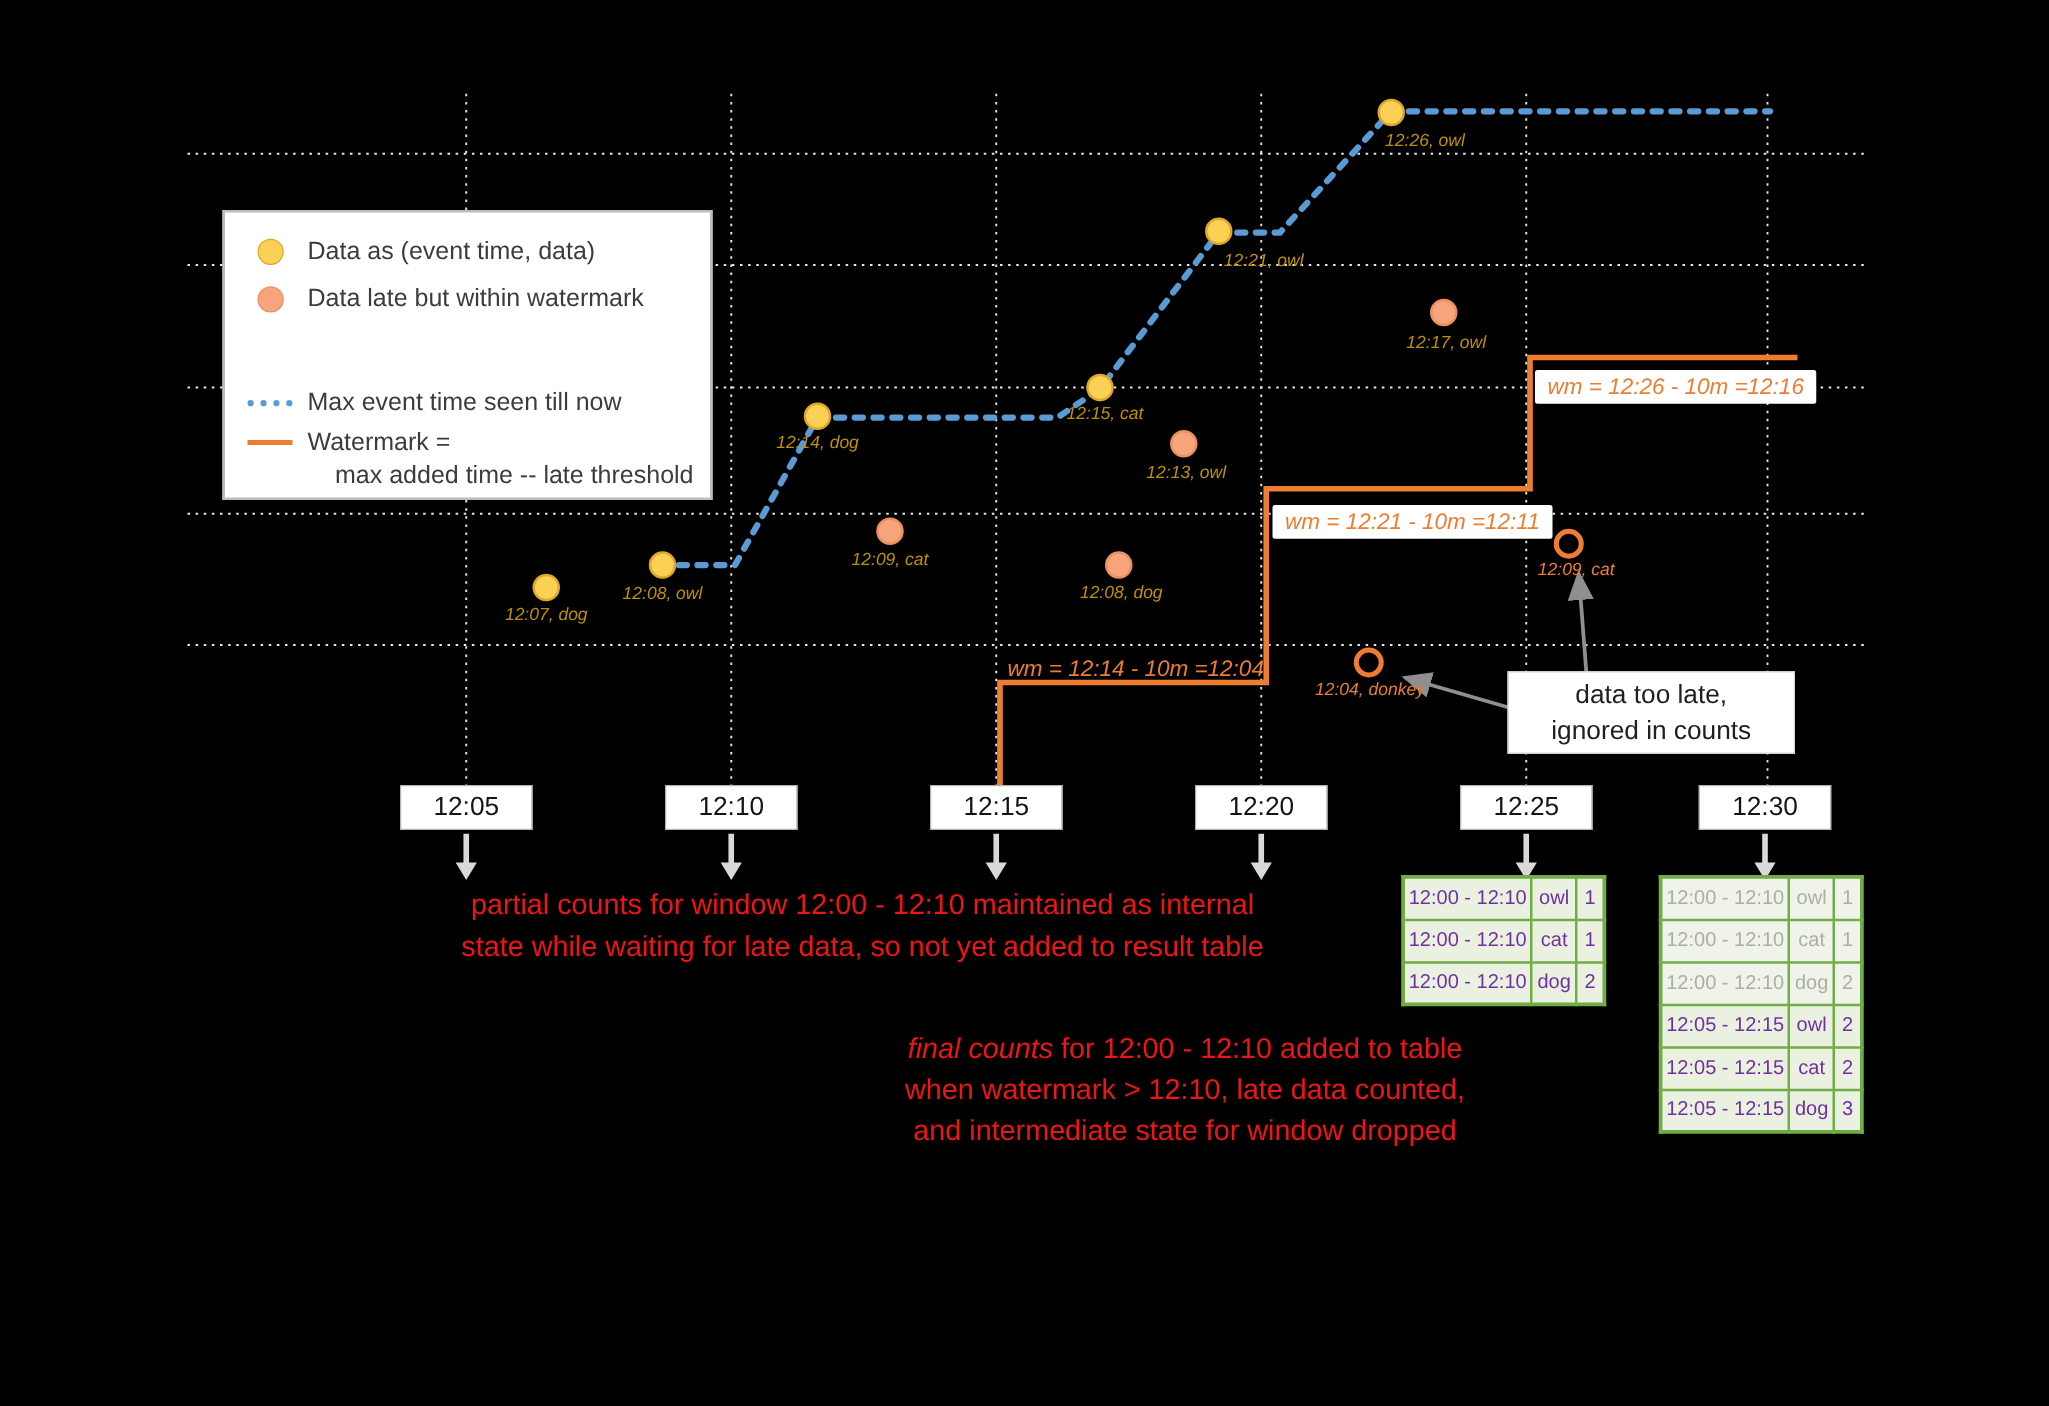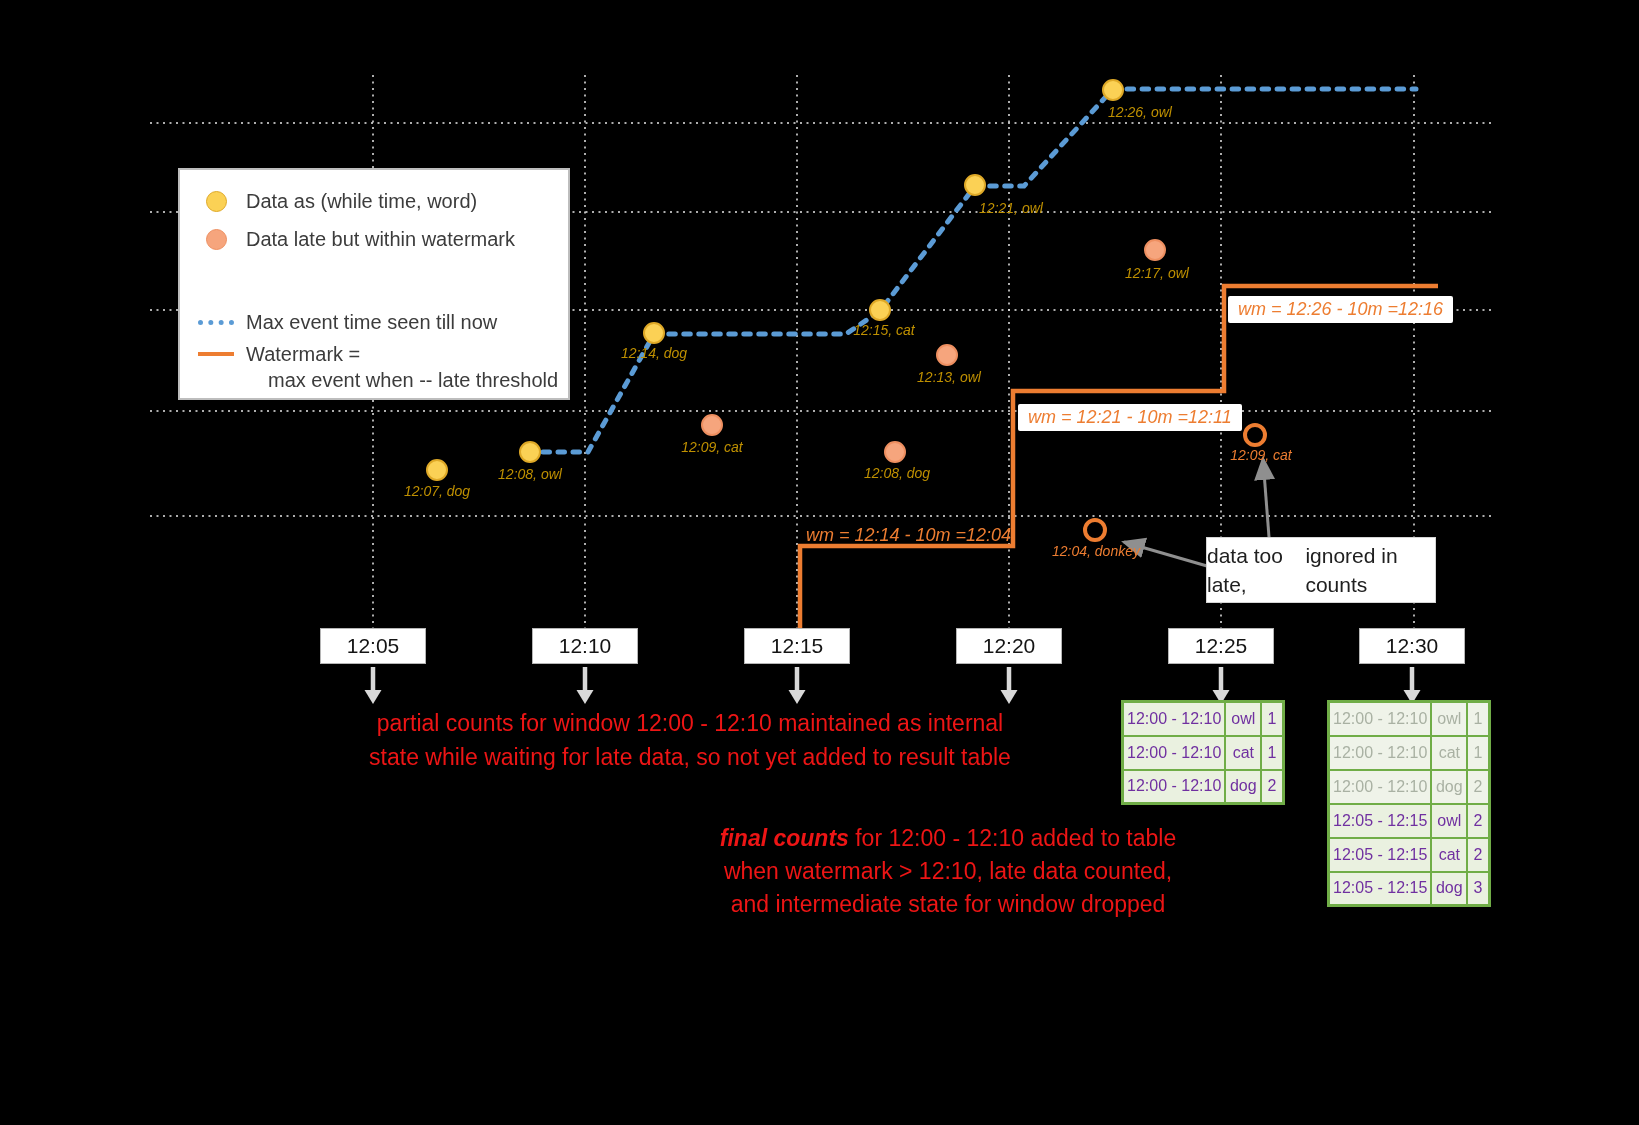--- a/index.html
+++ b/index.html
@@ -41,25 +41,25 @@
   .lg-dot.toolate{ background:#ffffff; border:3.5px solid #ed7d31; }
   .lg-line-blue   { width:36px; height:0; border-top:5px dotted #5b9bd5; }
   .lg-line-orange { width:36px; height:4px; background:#ed7d31; }
   .lsub { position:absolute; left:88px; font-size:20px; color:#3c3c3c; white-space:nowrap; }
 
   
   .red1 { position:absolute; left:330px; top:706px; width:720px; text-align:center;
           color:#ed1515; font-size:23px; line-height:34px; }
   .red2 { position:absolute; left:698px; top:822px; width:500px; text-align:center;
           color:#ed1515; font-size:23px; line-height:33px; }
-  .red2 .em { font-weight:bold; font-style:italic;margin-top:32px; }
+  .red2 .em { font-weight:normal; font-style:italic;margin-top:32px; }
 
   .notebox { position:absolute; left:1206px; top:537px; width:230px; height:66px;
              background:#ffffff; border:1px solid #d5d5d5; color:#202020; font-size:21px;
-             line-height:29px; display:flex; flex-direction:row; align-items:center;
+             line-height:29px; display:flex; flex-direction:column; align-items:center;
              justify-content:center; }
 
   
   .rtable { position:absolute; border-collapse:collapse; border:3px solid #70ad47; }
   .rtable td { border:2px solid #70ad47; background:#eaf1e0; color:#7030a0;
                font-size:16px; text-align:center; height:34px; padding:0 3px; white-space:nowrap; }
   td.c-window { width:96px; }
   td.c-word   { width:36px; }
   td.c-count  { width:22px; }
   tr.faded td { color:#a9b1a3; background:#eff3e9; }
@@ -113,41 +113,41 @@
       <line x1="1207" y1="566" x2="1124" y2="542" marker-end="url(#arrow-gray)"></line>
       <line x1="1269" y1="537" x2="1263" y2="459" marker-end="url(#arrow-gray)"></line>
     </g>
   </svg>
 
   <div class="legend">
     <div class="lrow" style="top:18px">
       <span class="lmark">
           <span class="lg-dot event"></span>
         </span>
-      <span class="ltext">Data as (while time, word)</span>
+      <span class="ltext">Data as (event time, data)</span>
     </div>
     <div class="lrow" style="top:56px">
       <span class="lmark">
           <span class="lg-dot late"></span>
         </span>
       <span class="ltext">Data late but within watermark</span>
     </div>
     <div class="lrow" style="top:139px">
       <span class="lmark">
           <span class="lg-line-blue"></span>
         </span>
       <span class="ltext">Max event time seen till now</span>
     </div>
     <div class="lrow" style="top:171px">
       <span class="lmark">
           <span class="lg-line-orange"></span>
         </span>
       <span class="ltext">Watermark =</span>
     </div>
-    <div class="lsub" style="top:199px">max event when -- late threshold</div>
+    <div class="lsub" style="top:199px">max added time -- late threshold</div>
   </div>
 
   <div class="pt event" style="left:426px;top:459px"></div>
   <div class="pt event" style="left:519px;top:441px"></div>
   <div class="pt event" style="left:643px;top:322px"></div>
   <div class="pt event" style="left:869px;top:299px"></div>
   <div class="pt event" style="left:964px;top:174px"></div>
   <div class="pt event" style="left:1102px;top:79px"></div>
 
   <div class="plab" style="left:437px;top:483px">12:07, dog</div>

